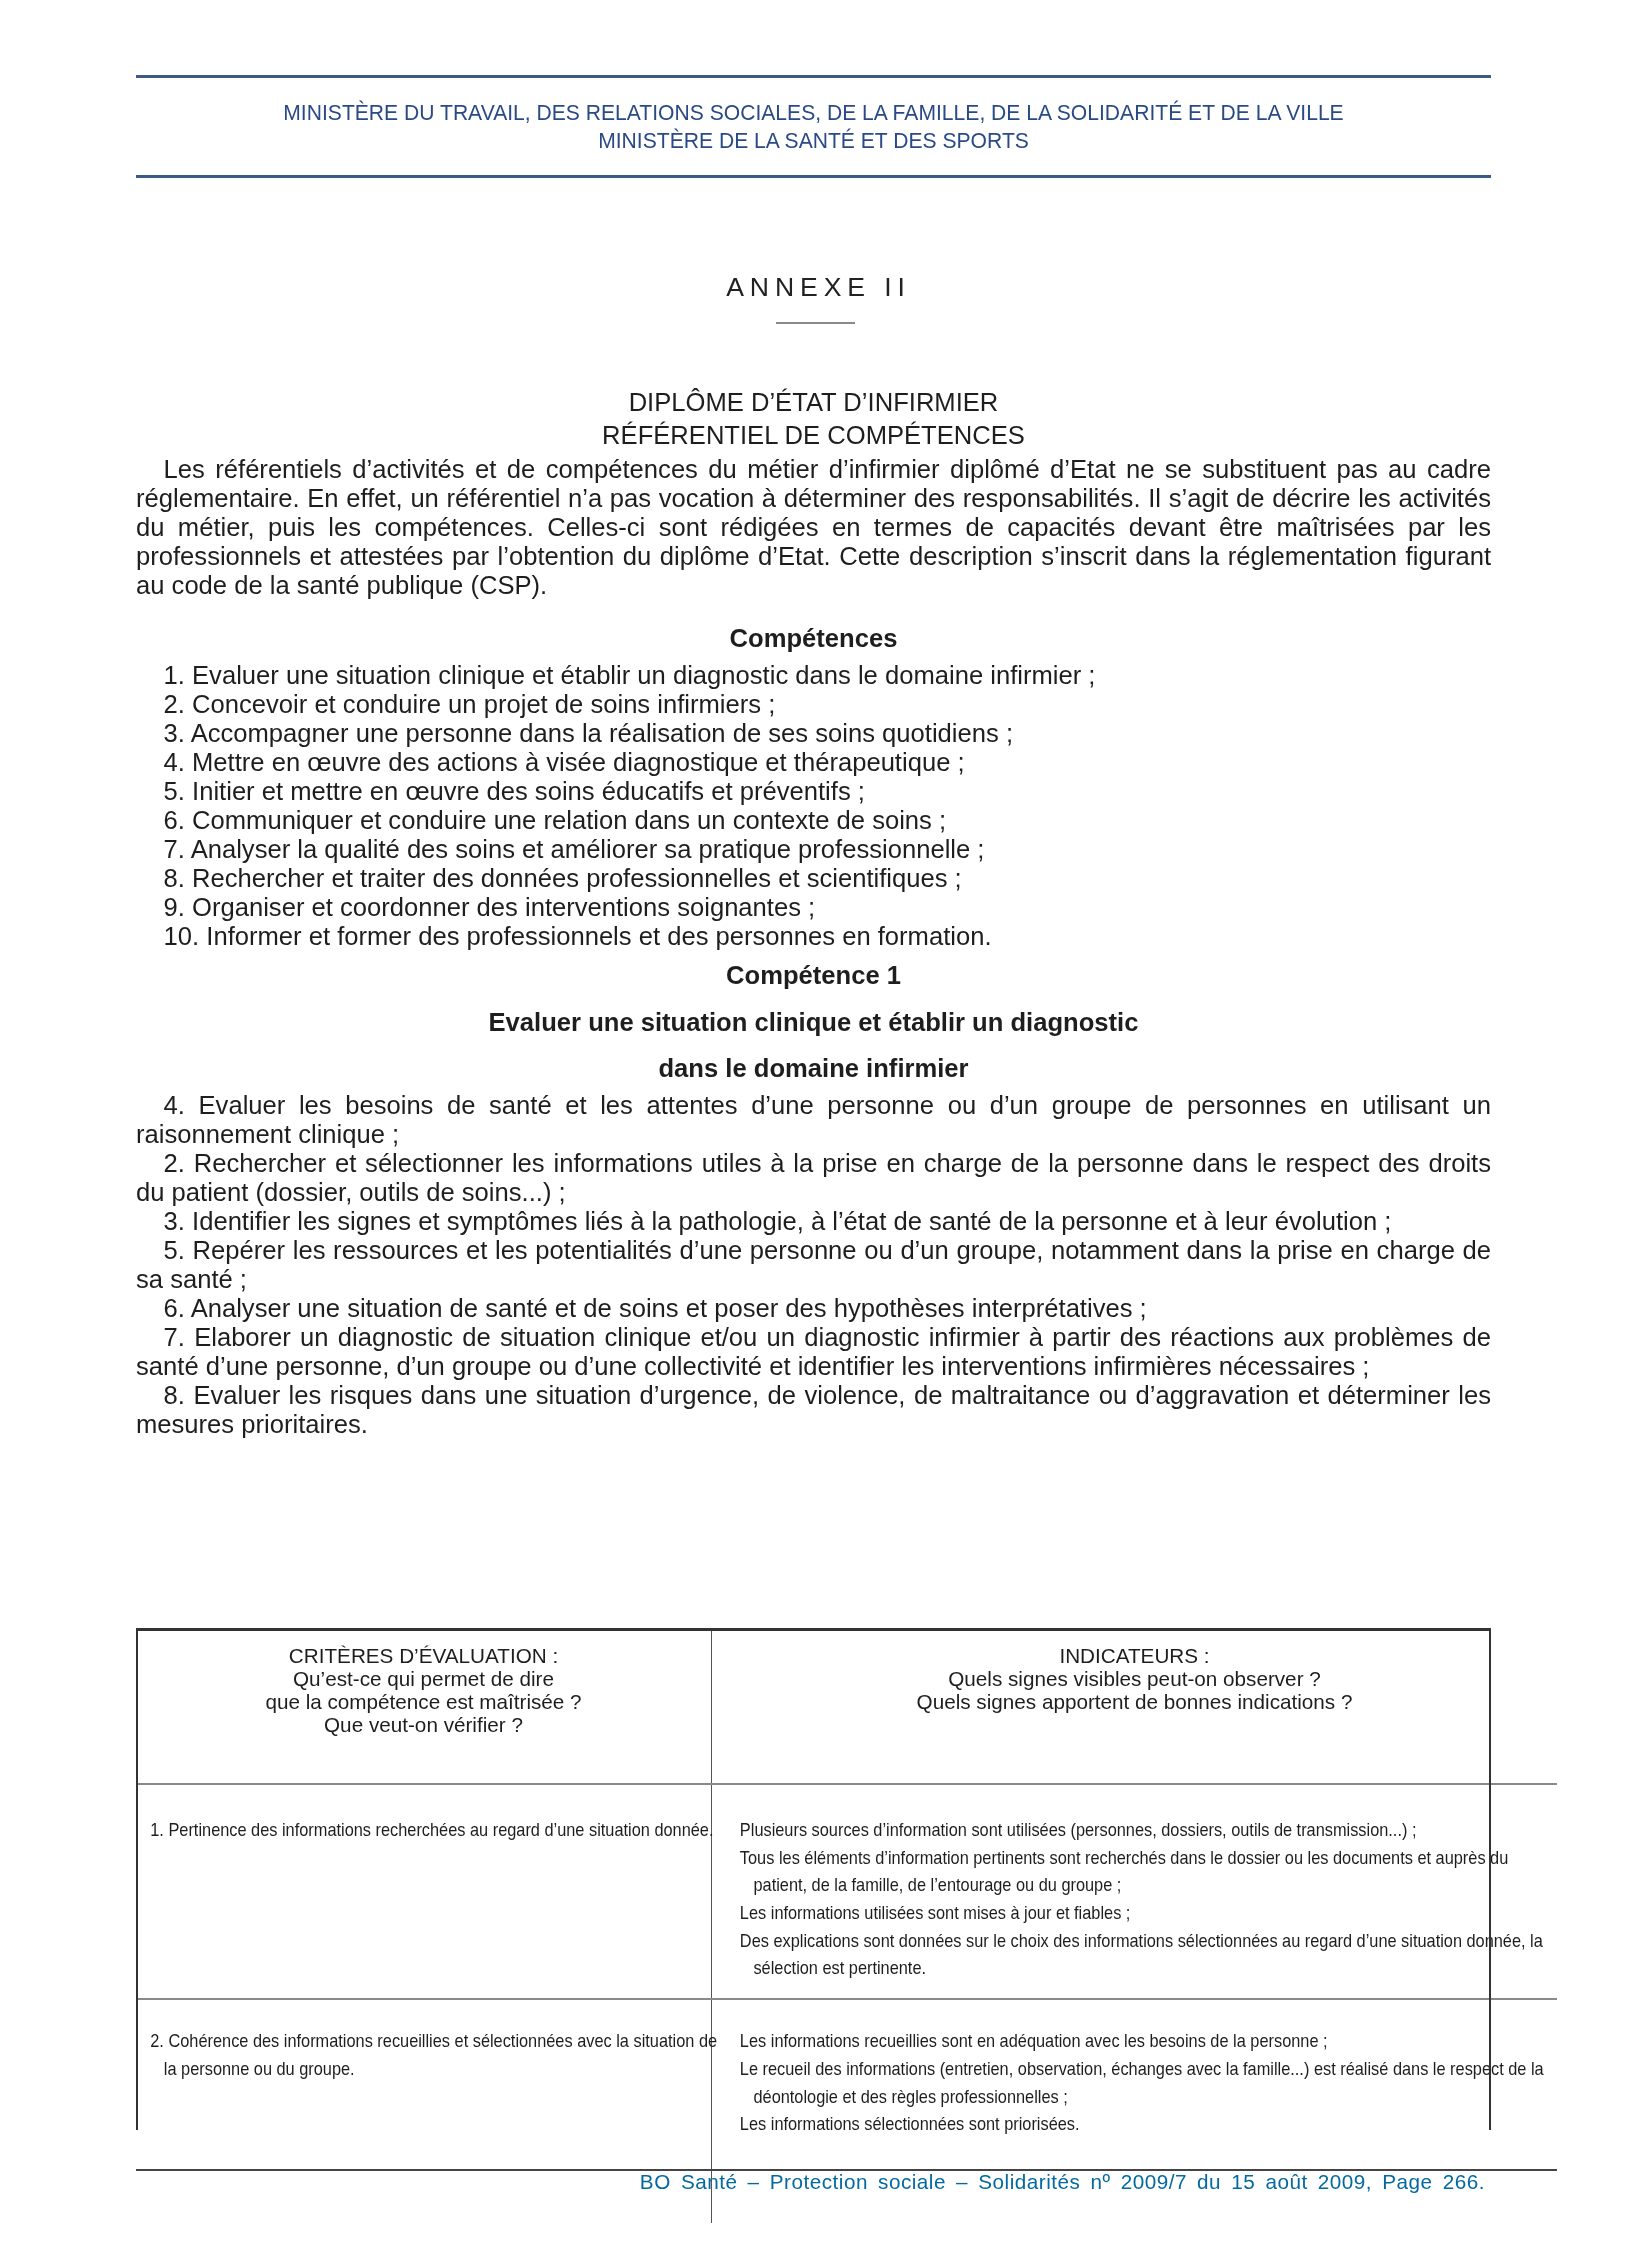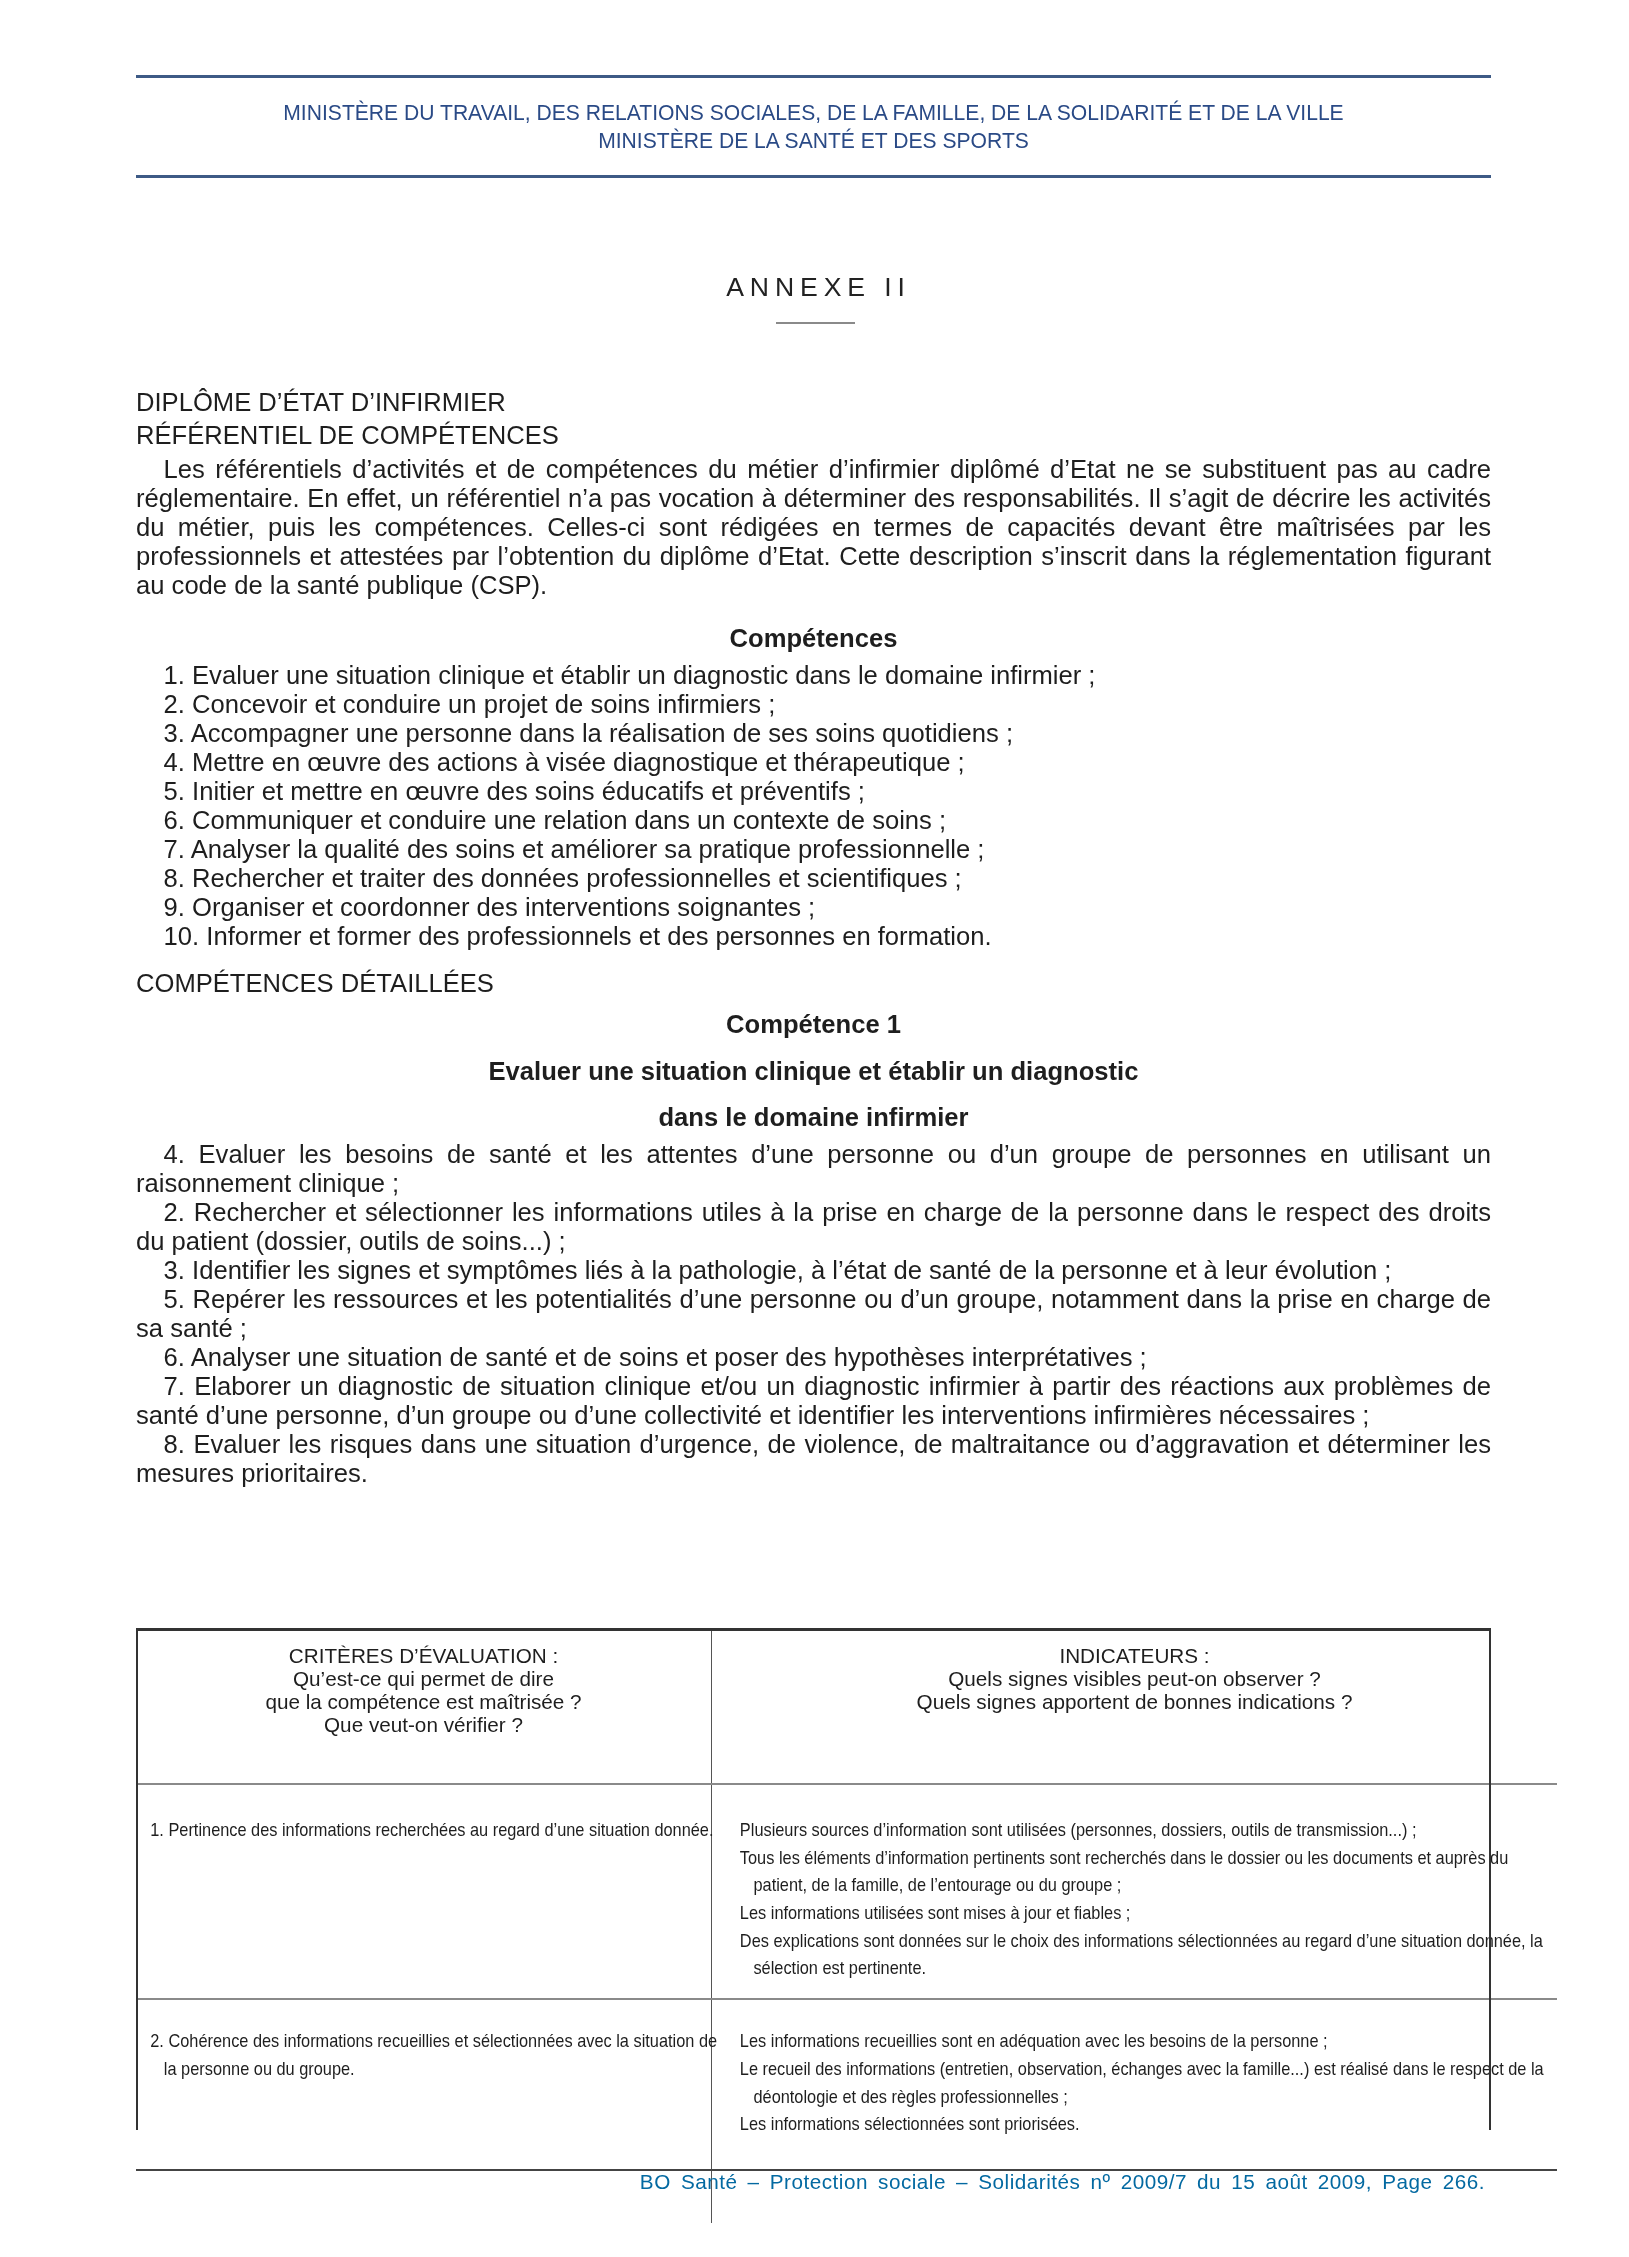--- a/index.html
+++ b/index.html
@@ -16,21 +16,21 @@
     text-align: center; color: #2a4a86; font-size: 22.7px; line-height: 27.6px;
     transform: scaleX(0.93); transform-origin: center;
   }
   .annex {
     position: absolute; left: 4px; width: 1629px; top: 272px; text-align: center;
     font-size: 26.6px; letter-spacing: 5.9px; color: #222;
   }
   .annex-dash { position: absolute; left: 776px; width: 79px; top: 322px; height: 2px; background: #8a8a8a; }
 
   .content { position: absolute; left: 136px; width: 1355px; top: 386px; }
-  .center { }
+  .center { text-align: center; }
   .h-title { font-size: 25.6px; line-height: 33px; margin: 0; }
   .h-title.second { margin-bottom: 3px; }
   p, .li { font-size: 25.6px; line-height: 29px; margin: 0; text-align: justify; }
   .indent { text-indent: 27.6px; }
   .h-bold { font-size: 25.6px; line-height: 29.6px; font-weight: bold; text-align: center; }
   .comp-list { margin-top: 8px; }
   .comp-list .li { text-align: left; padding-left: 27.6px; }
 
   .doc-table {
     position: absolute; left: 136px; top: 1628px; width: 1355px;
@@ -84,21 +84,20 @@
     <div class="li">3. Accompagner une personne dans la réalisation de ses soins quotidiens ;</div>
     <div class="li">4. Mettre en œuvre des actions à visée diagnostique et thérapeutique ;</div>
     <div class="li">5. Initier et mettre en œuvre des soins éducatifs et préventifs ;</div>
     <div class="li">6. Communiquer et conduire une relation dans un contexte de soins ;</div>
     <div class="li">7. Analyser la qualité des soins et améliorer sa pratique professionnelle ;</div>
     <div class="li">8. Rechercher et traiter des données professionnelles et scientifiques ;</div>
     <div class="li">9. Organiser et coordonner des interventions soignantes ;</div>
     <div class="li">10. Informer et former des professionnels et des personnes en formation.</div>
   </div>
 
-  <div class="center h-title" style="margin-top:15.8px;">COMPÉTENCES DÉTAILLÉES</div>
   <div class="h-bold" style="margin-top:9.9px;">Compétence 1</div>
   <div class="h-bold" style="margin-top:17.7px;">Evaluer une situation clinique et établir un diagnostic</div>
   <div class="h-bold" style="margin-bottom:7.9px;margin-top:16px;">dans le domaine infirmier</div>
 
   <div>
     <p class="indent">4. Evaluer les besoins de santé et les attentes d’une personne ou d’un groupe de personnes en utilisant un raisonnement clinique ;</p>
     <p class="indent">2.  Rechercher et sélectionner les informations utiles à la prise en charge de la personne dans le respect des droits du patient (dossier, outils de soins...) ;</p>
     <p class="indent">3. Identifier les signes et symptômes liés à la pathologie, à l’état de santé de la personne et à leur évolution ;</p>
     <p class="indent">5. Repérer les ressources et les potentialités d’une personne ou d’un groupe, notamment dans la prise en charge de sa santé ;</p>
     <p class="indent">6. Analyser une situation de santé et de soins et poser des hypothèses interprétatives ;</p>

